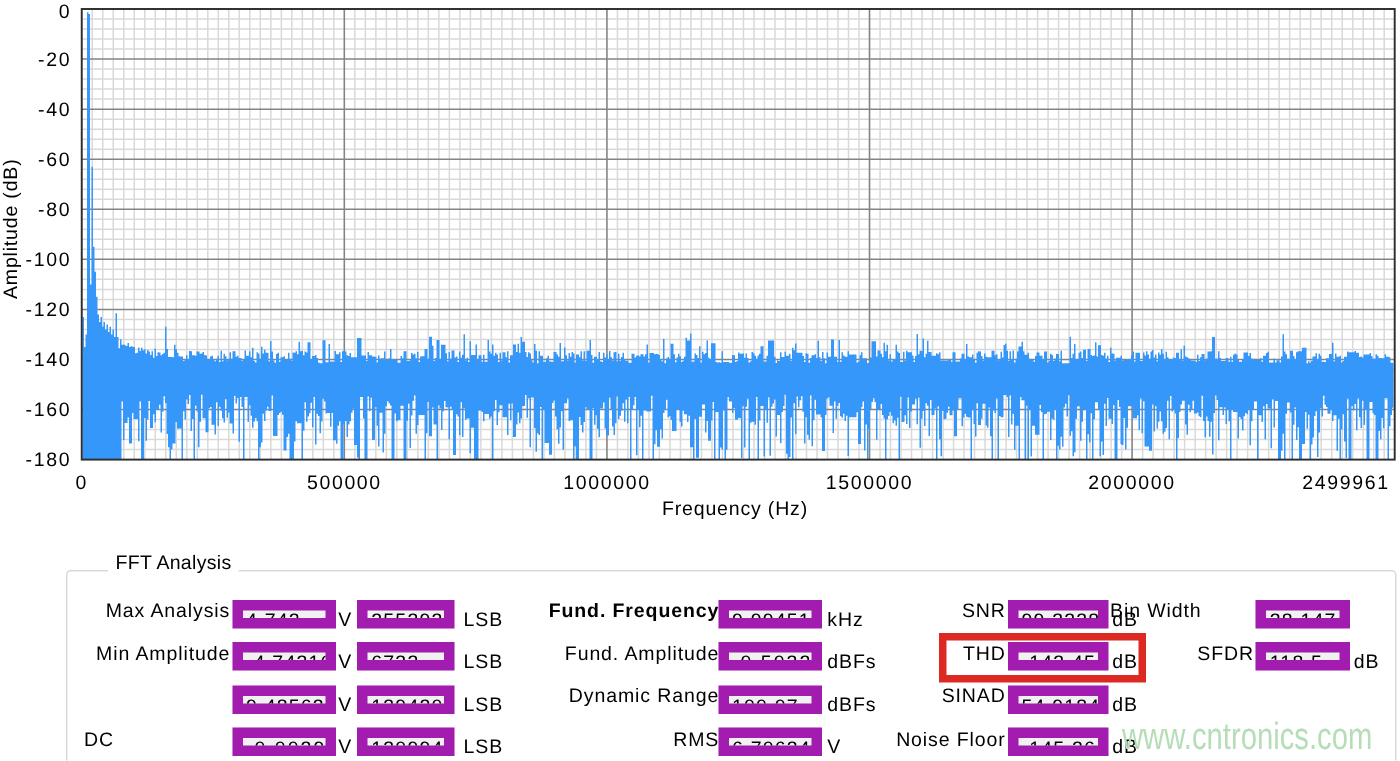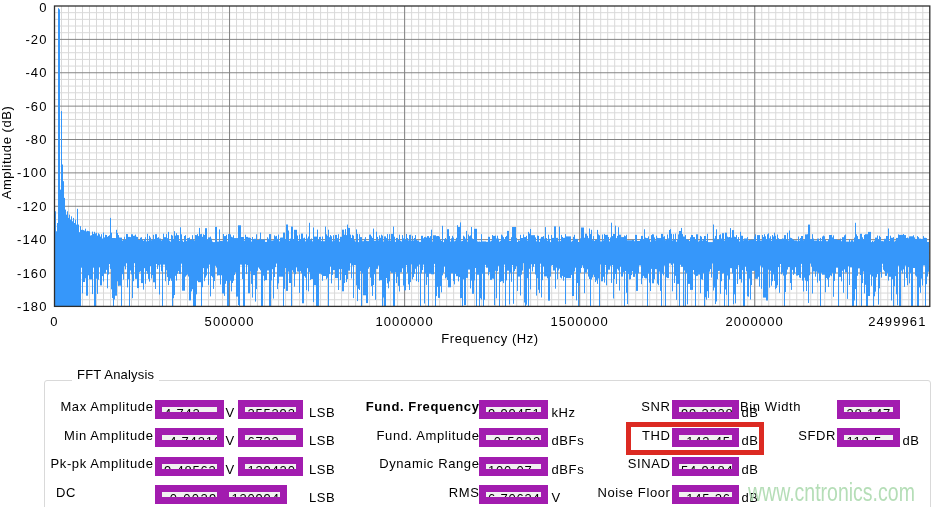--- a/index.html
+++ b/index.html
@@ -31,39 +31,38 @@
 <text x="229.6" y="321.5" text-anchor="middle" dominant-baseline="central" class="tick">500000</text>
 <text x="404.6" y="321.5" text-anchor="middle" dominant-baseline="central" class="tick">1000000</text>
 <text x="579.7" y="321.5" text-anchor="middle" dominant-baseline="central" class="tick">1500000</text>
 <text x="754.7" y="321.5" text-anchor="middle" dominant-baseline="central" class="tick">2000000</text>
 <text x="926.5" y="321.5" text-anchor="end" dominant-baseline="central" class="tick">2499961</text>
 <text x="490" y="338.5" text-anchor="middle" dominant-baseline="central" class="axt">Frequency (Hz)</text>
 <text x="6.5" y="152.5" text-anchor="middle" dominant-baseline="central" class="axt" letter-spacing="1.1" transform="rotate(-90 6.5 152.5)">Amplitude (dB)</text>
 </svg>
 <div style="position:absolute;left:44px;top:380px;width:885px;height:140px;border:1px solid #d9d9d9;border-radius:3px"></div>
 <div style="position:absolute;left:72px;top:366.5px;background:#fff;padding:0 5px;letter-spacing:0.2px">FFT Analysis</div>
-<div style="position:absolute;left:40px;top:397.0px;width:113.5px;height:19px;line-height:19px;text-align:right;letter-spacing:0.6px">Max Amplitude</div>
+<div style="position:absolute;left:40px;top:397.0px;width:113.5px;height:19px;line-height:19px;text-align:right;letter-spacing:0.6px">Max Analysis</div>
 <div class="bx" style="left:154.5px;top:399.5px;width:69px">4.742</div>
 <div style="position:absolute;left:225.5px;top:404.5px;letter-spacing:0.6px">V</div>
 <div class="bx" style="left:238px;top:399.5px;width:65px">255393</div>
 <div style="position:absolute;left:309px;top:404.5px;letter-spacing:0.6px">LSB</div>
 <div style="position:absolute;left:40px;top:425.5px;width:113.5px;height:19px;line-height:19px;text-align:right;letter-spacing:0.6px">Min Amplitude</div>
 <div class="bx" style="left:154.5px;top:428.0px;width:69px">-4.74316</div>
 <div style="position:absolute;left:225.5px;top:433.0px;letter-spacing:0.6px">V</div>
 <div class="bx" style="left:238px;top:428.0px;width:65px">6733</div>
 <div style="position:absolute;left:309px;top:433.0px;letter-spacing:0.6px">LSB</div>
-<div style="position:absolute;left:40px;top:454.0px;width:113.5px;height:19px;line-height:19px;text-align:right;letter-spacing:0.6px">Pk-pk Amplitude</div>
 <div class="bx" style="left:154.5px;top:456.5px;width:69px">9.48563</div>
 <div style="position:absolute;left:225.5px;top:461.5px;letter-spacing:0.6px">V</div>
 <div class="bx" style="left:238px;top:456.5px;width:65px">139420</div>
 <div style="position:absolute;left:309px;top:461.5px;letter-spacing:0.6px">LSB</div>
 <div style="position:absolute;left:56px;top:482.5px;width:113.5px;height:19px;line-height:19px;text-align:left;letter-spacing:0.6px">DC</div>
 <div class="bx" style="left:154.5px;top:485.0px;width:69px;letter-spacing:1.35px">-0.002979</div>
 <div style="position:absolute;left:225.5px;top:490.0px;letter-spacing:0.6px">V</div>
-<div class="bx" style="left:222px;top:485.0px;width:65px">130994</div>
+<div class="bx" style="left:238px;top:485.0px;width:65px">130994</div>
 <div style="position:absolute;left:309px;top:490.0px;letter-spacing:0.6px">LSB</div>
 <div style="position:absolute;left:340px;top:397.0px;width:139.5px;height:19px;line-height:19px;text-align:right;font-weight:bold;letter-spacing:0.15px;letter-spacing:0.6px">Fund. Frequency</div>
 <div class="bx" style="left:478.5px;top:399.5px;width:69px">9.99451</div>
 <div style="position:absolute;left:551.5px;top:404.5px;letter-spacing:0.6px">kHz</div>
 <div style="position:absolute;left:340px;top:425.5px;width:139.5px;height:19px;line-height:19px;text-align:right;letter-spacing:0.6px">Fund. Amplitude</div>
 <div class="bx" style="left:478.5px;top:428.0px;width:69px;letter-spacing:1.35px">-0.503238</div>
 <div style="position:absolute;left:551.5px;top:433.0px;letter-spacing:0.6px">dBFs</div>
 <div style="position:absolute;left:340px;top:454.0px;width:139.5px;height:19px;line-height:19px;text-align:right;letter-spacing:0.6px">Dynamic Range</div>
 <div class="bx" style="left:478.5px;top:456.5px;width:69px">100.07</div>
 <div style="position:absolute;left:551.5px;top:461.5px;letter-spacing:0.6px">dBFs</div>

